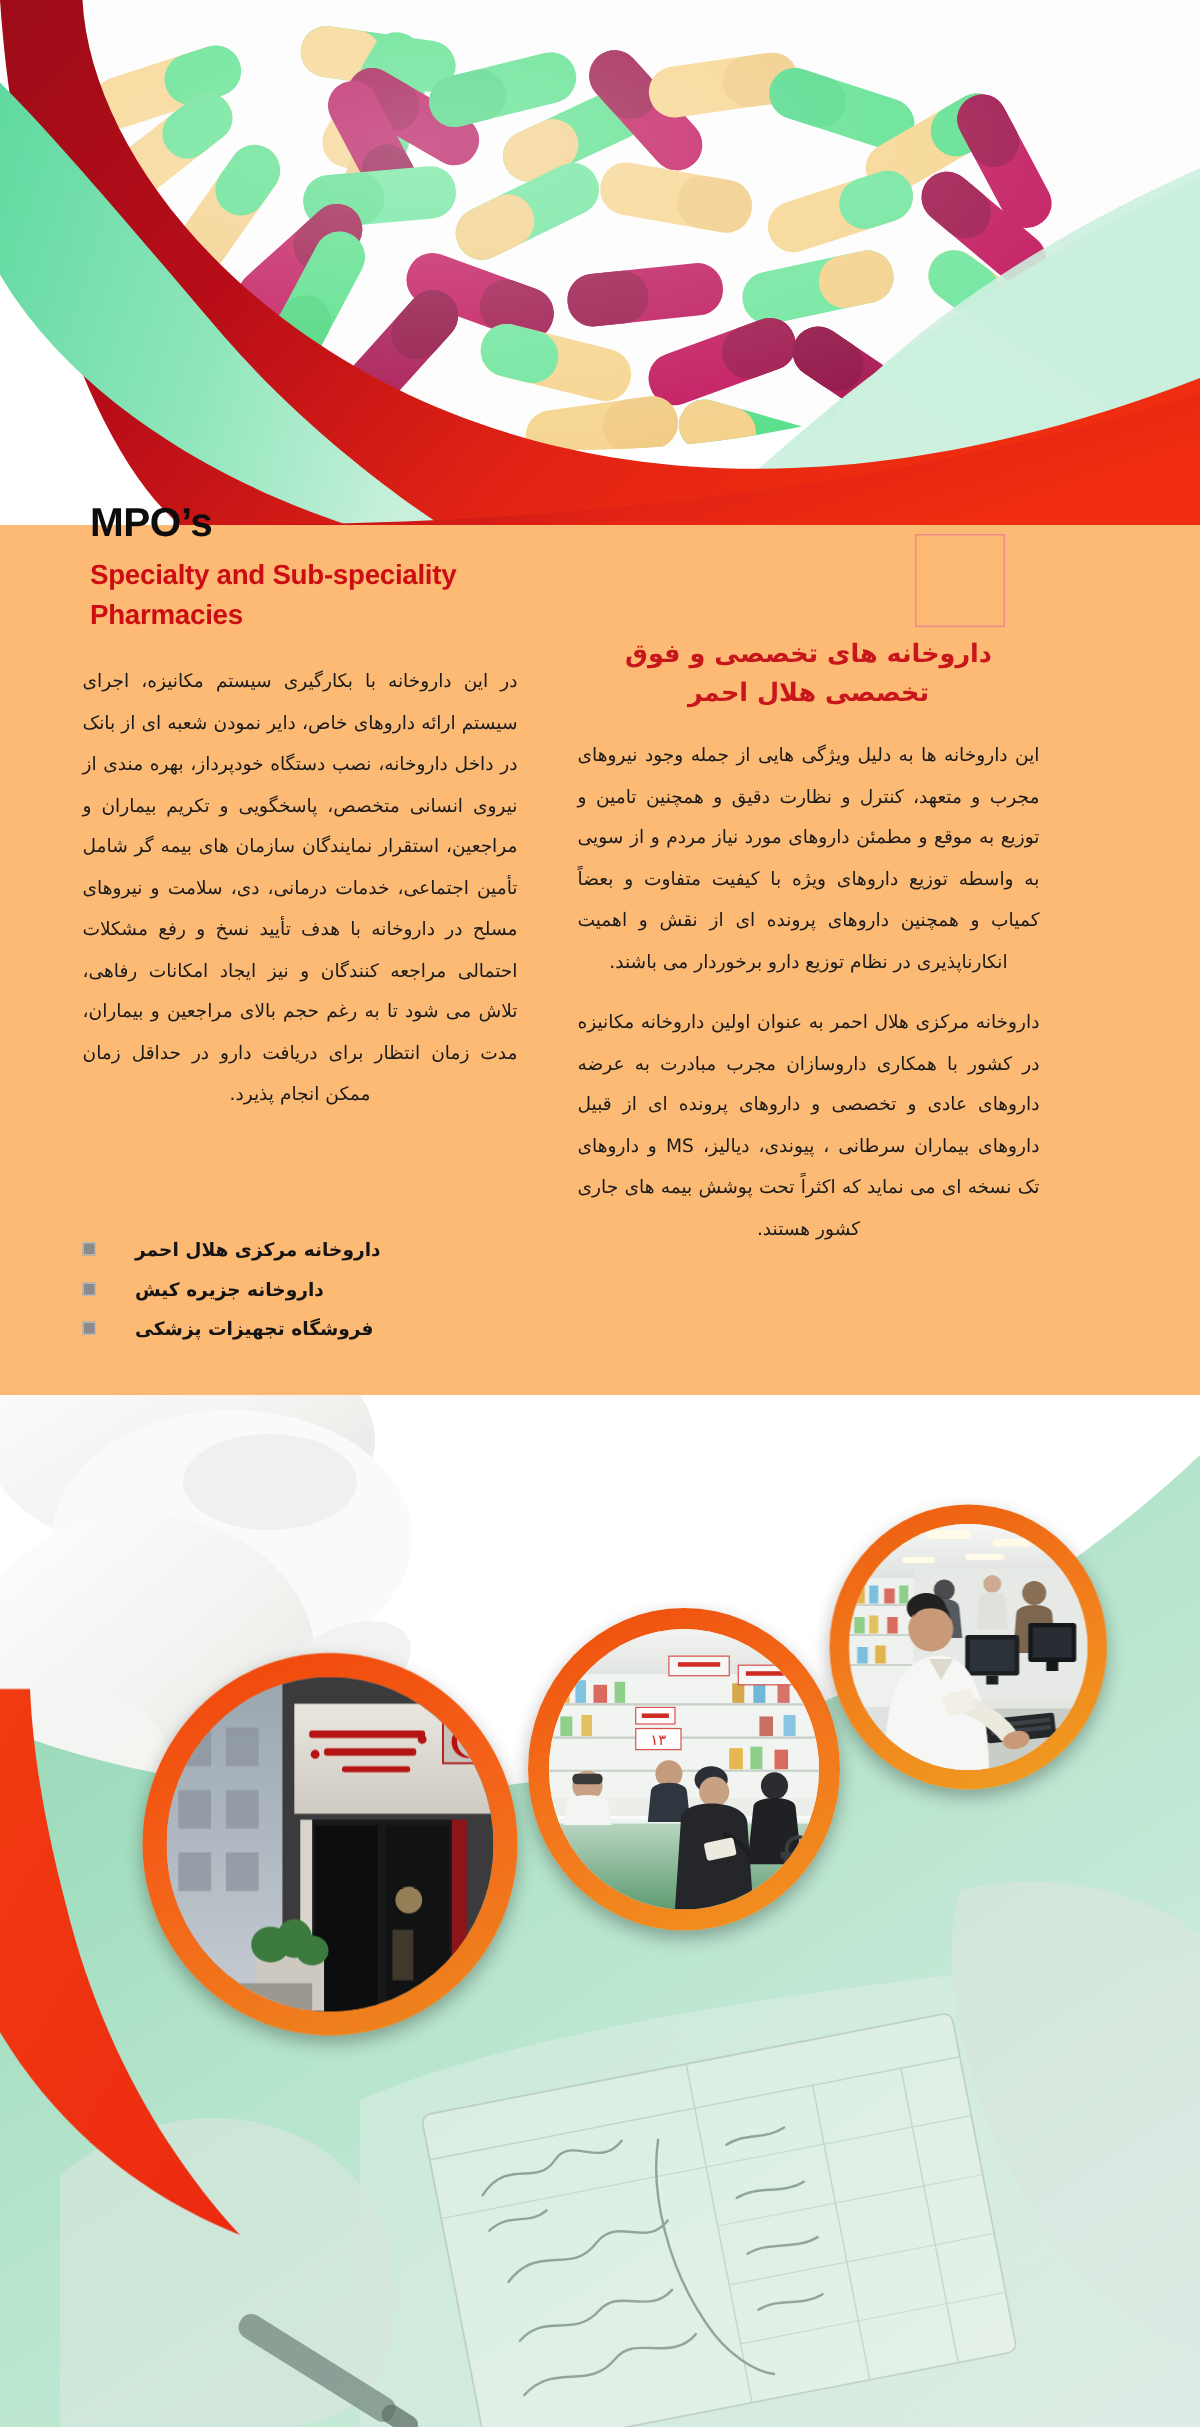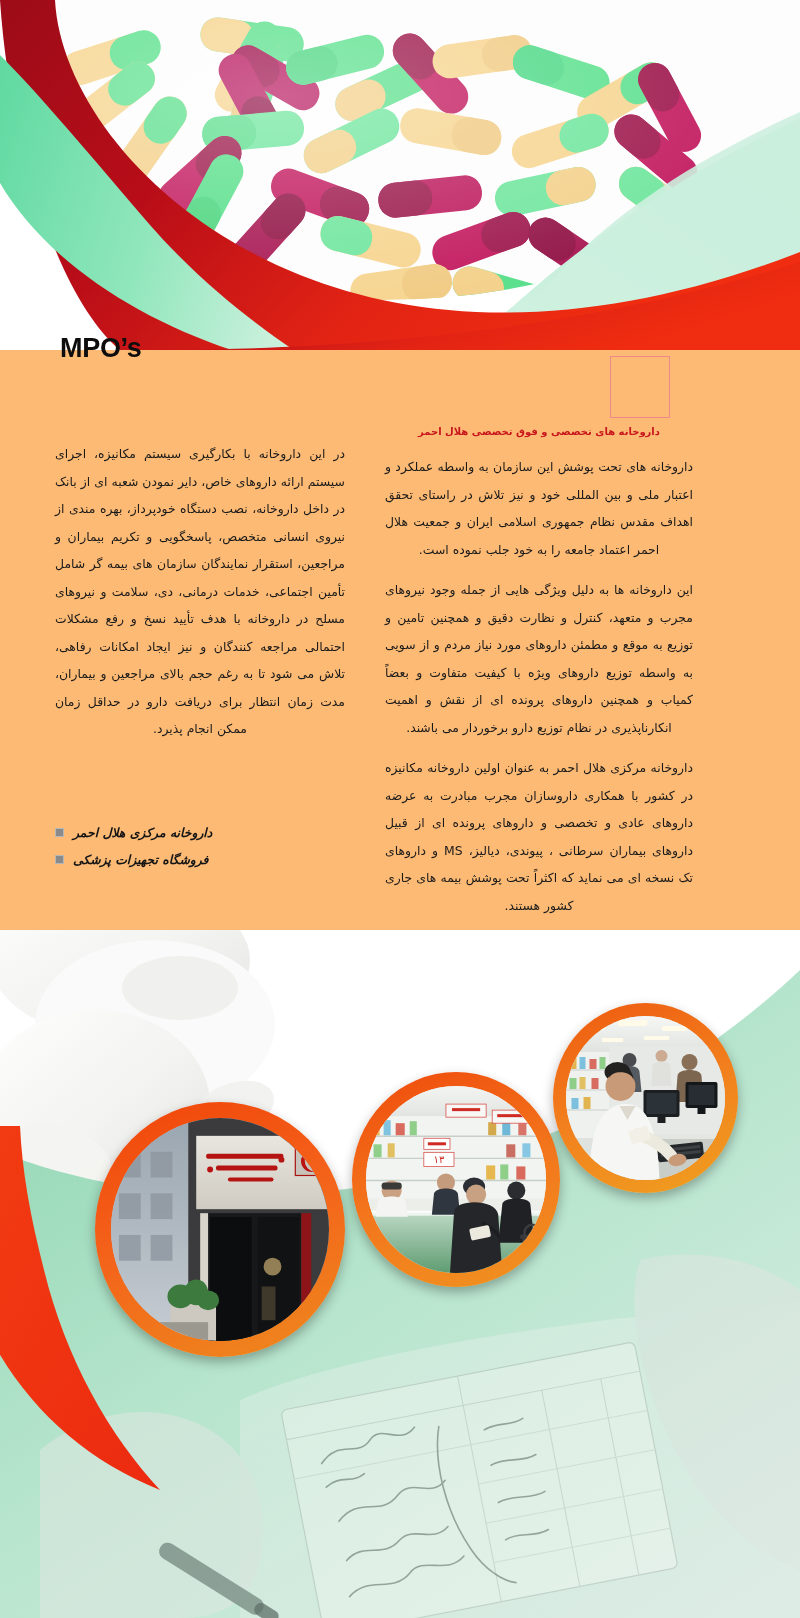--- a/index.html
+++ b/index.html
@@ -91,21 +91,21 @@
     line-height: 27.5px;
     color: #1a1a1a;
     margin: 0 0 13px 0;
     text-align: justify;
     text-align-last: center;
     letter-spacing: 0.1px;
   }
   .col-right .fa-p { text-align-last: center; }
   .fa-heading {
     font-family: "DejaVu Sans", sans-serif;
-    font-size: 10px;
+    font-size: 17px;
     font-weight: bold;
     color: #c8161d;
     line-height: 1.5;
     margin: 0 0 14px 0;
     text-align: center;
   }
   .heading-list {
     position: absolute;
     left: 55px;
     top: 782px;
@@ -128,24 +128,23 @@
     direction: rtl;
     list-style: none;
     margin: 0;
     padding: 0;
   }
   .bullet-list li {
     display: flex;
     flex-direction: row;
     align-items: center;
     justify-content: flex-end;
-    gap: 9px;
+    gap: 26px;
     margin-bottom: 7.5px;
     height: 19px;
-    font-style: italic;
   }
   .bullet-sq {
     flex: 0 0 auto;
     width: 9px;
     height: 9px;
     background: #8a8a8a;
     border: 1px solid #b7b7b7;
     box-sizing: border-box;
     order: 2;
   }
@@ -389,43 +388,47 @@
 
       <path d="M0,128 C60,230 200,300 330,318 C300,300 220,250 150,170 C90,100 40,40 0,0 Z" fill="url(#gGreen)" transform="translate(0,55)"></path>
 
       <path d="M0,350 L800,350 L800,300 C600,372 380,352 230,300 C140,268 60,200 0,120 Z" fill="#ffffff" opacity="0"></path>
       <path d="M120,350 C250,350 520,350 800,262 L800,350 Z" fill="url(#gRedDeep)"></path>
     </svg>
   </div>
 
   <div class="title-block">
     <h1 class="title-main">MPO’s</h1>
+    <h2 class="title-sub">Specialty and Sub-speciality Pharmacies</h2>
   </div>
 
   <div class="crescent-logo">
     <svg width="58" height="60" viewBox="0 0 58 60" xmlns="http://www.w3.org/2000/svg">
       <path d="M44,4 A26,26 0 1 0 44,56 A20.5,20.5 0 1 1 44,4 Z" fill="#f50b06"></path>
     </svg>
   </div>
 
   <div class="col col-right">
     <div class="fa-heading">داروخانه های تخصصی و فوق تخصصی هلال احمر</div>
-    <p class="fa-p">داروخانه های تحت پوشش این سازمان به واسطه عملکرد و اعتبار ملی و بین المللی خود و نیز تلاش در راستای تحقق اهداف مقدس نظام جمهوری اسلامی ایران و جمعیت هلال احمر اعتماد جامعه را به خود جلب نموده است.</p>
     <p class="fa-p">این داروخانه ها به دلیل ویژگی هایی از جمله وجود نیروهای مجرب و متعهد، کنترل و نظارت دقیق و همچنین تامین و توزیع به موقع و مطمئن داروهای مورد نیاز مردم و از سویی به واسطه توزیع داروهای ویژه با کیفیت متفاوت و بعضاً کمیاب و همچنین داروهای پرونده ای از نقش و اهمیت انکارناپذیری در نظام توزیع دارو برخوردار می باشند.</p>
     <p class="fa-p">داروخانه مرکزی هلال احمر به عنوان اولین داروخانه مکانیزه در کشور با همکاری داروسازان مجرب مبادرت به عرضه داروهای عادی و تخصصی و داروهای پرونده ای از قبیل داروهای بیماران سرطانی ، پیوندی، دیالیز، MS و داروهای تک نسخه ای می نماید که اکثراً تحت پوشش بیمه های جاری کشور هستند.</p>
   </div>
 
   <div class="col col-left">
     <p class="fa-p">در این داروخانه با بکارگیری سیستم مکانیزه، اجرای سیستم ارائه داروهای خاص، دایر نمودن شعبه ای از بانک در داخل داروخانه، نصب دستگاه خودپرداز، بهره مندی از نیروی انسانی متخصص، پاسخگویی و تکریم بیماران و مراجعین، استقرار نمایندگان سازمان های بیمه گر شامل تأمین اجتماعی، خدمات درمانی، دی، سلامت و نیروهای مسلح در داروخانه با هدف تأیید نسخ و رفع مشکلات احتمالی مراجعه کنندگان و نیز ایجاد امکانات رفاهی، تلاش می شود تا به رغم حجم بالای مراجعین و بیماران، مدت زمان انتظار برای دریافت دارو در حداقل زمان ممکن انجام پذیرد.</p>
   </div>
 
 
   <ul class="bullet-list">
     <li>
       <span class="bullet-txt">داروخانه مرکزی هلال احمر</span>
+      <span class="bullet-sq"></span>
+    </li>
+    <li>
+      <span class="bullet-txt">داروخانه جزیره کیش</span>
       <span class="bullet-sq"></span>
     </li>
     <li>
       <span class="bullet-txt">فروشگاه تجهیزات پزشکی</span>
       <span class="bullet-sq"></span>
     </li>
   </ul>
 
   <div class="collage">
     <svg width="800" height="688" viewBox="0 0 800 688" xmlns="http://www.w3.org/2000/svg">

